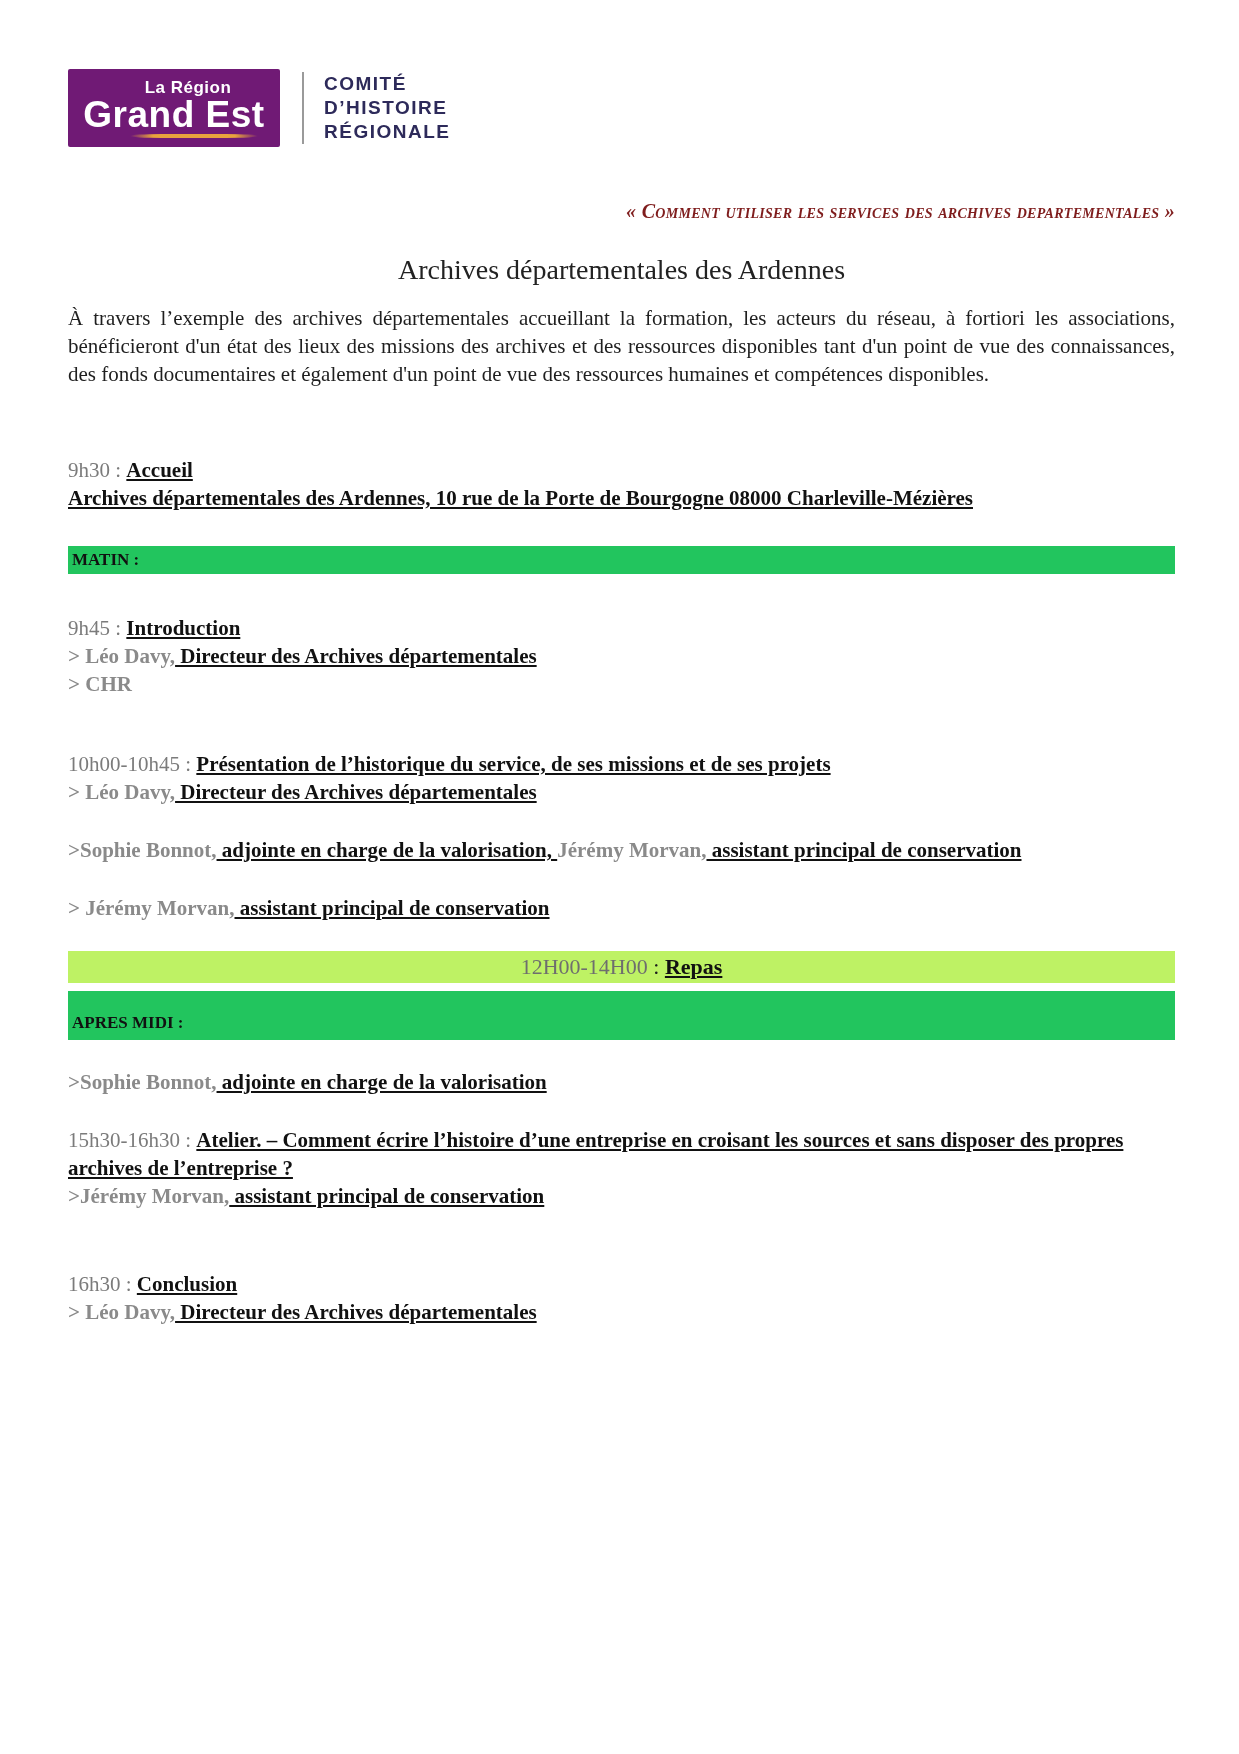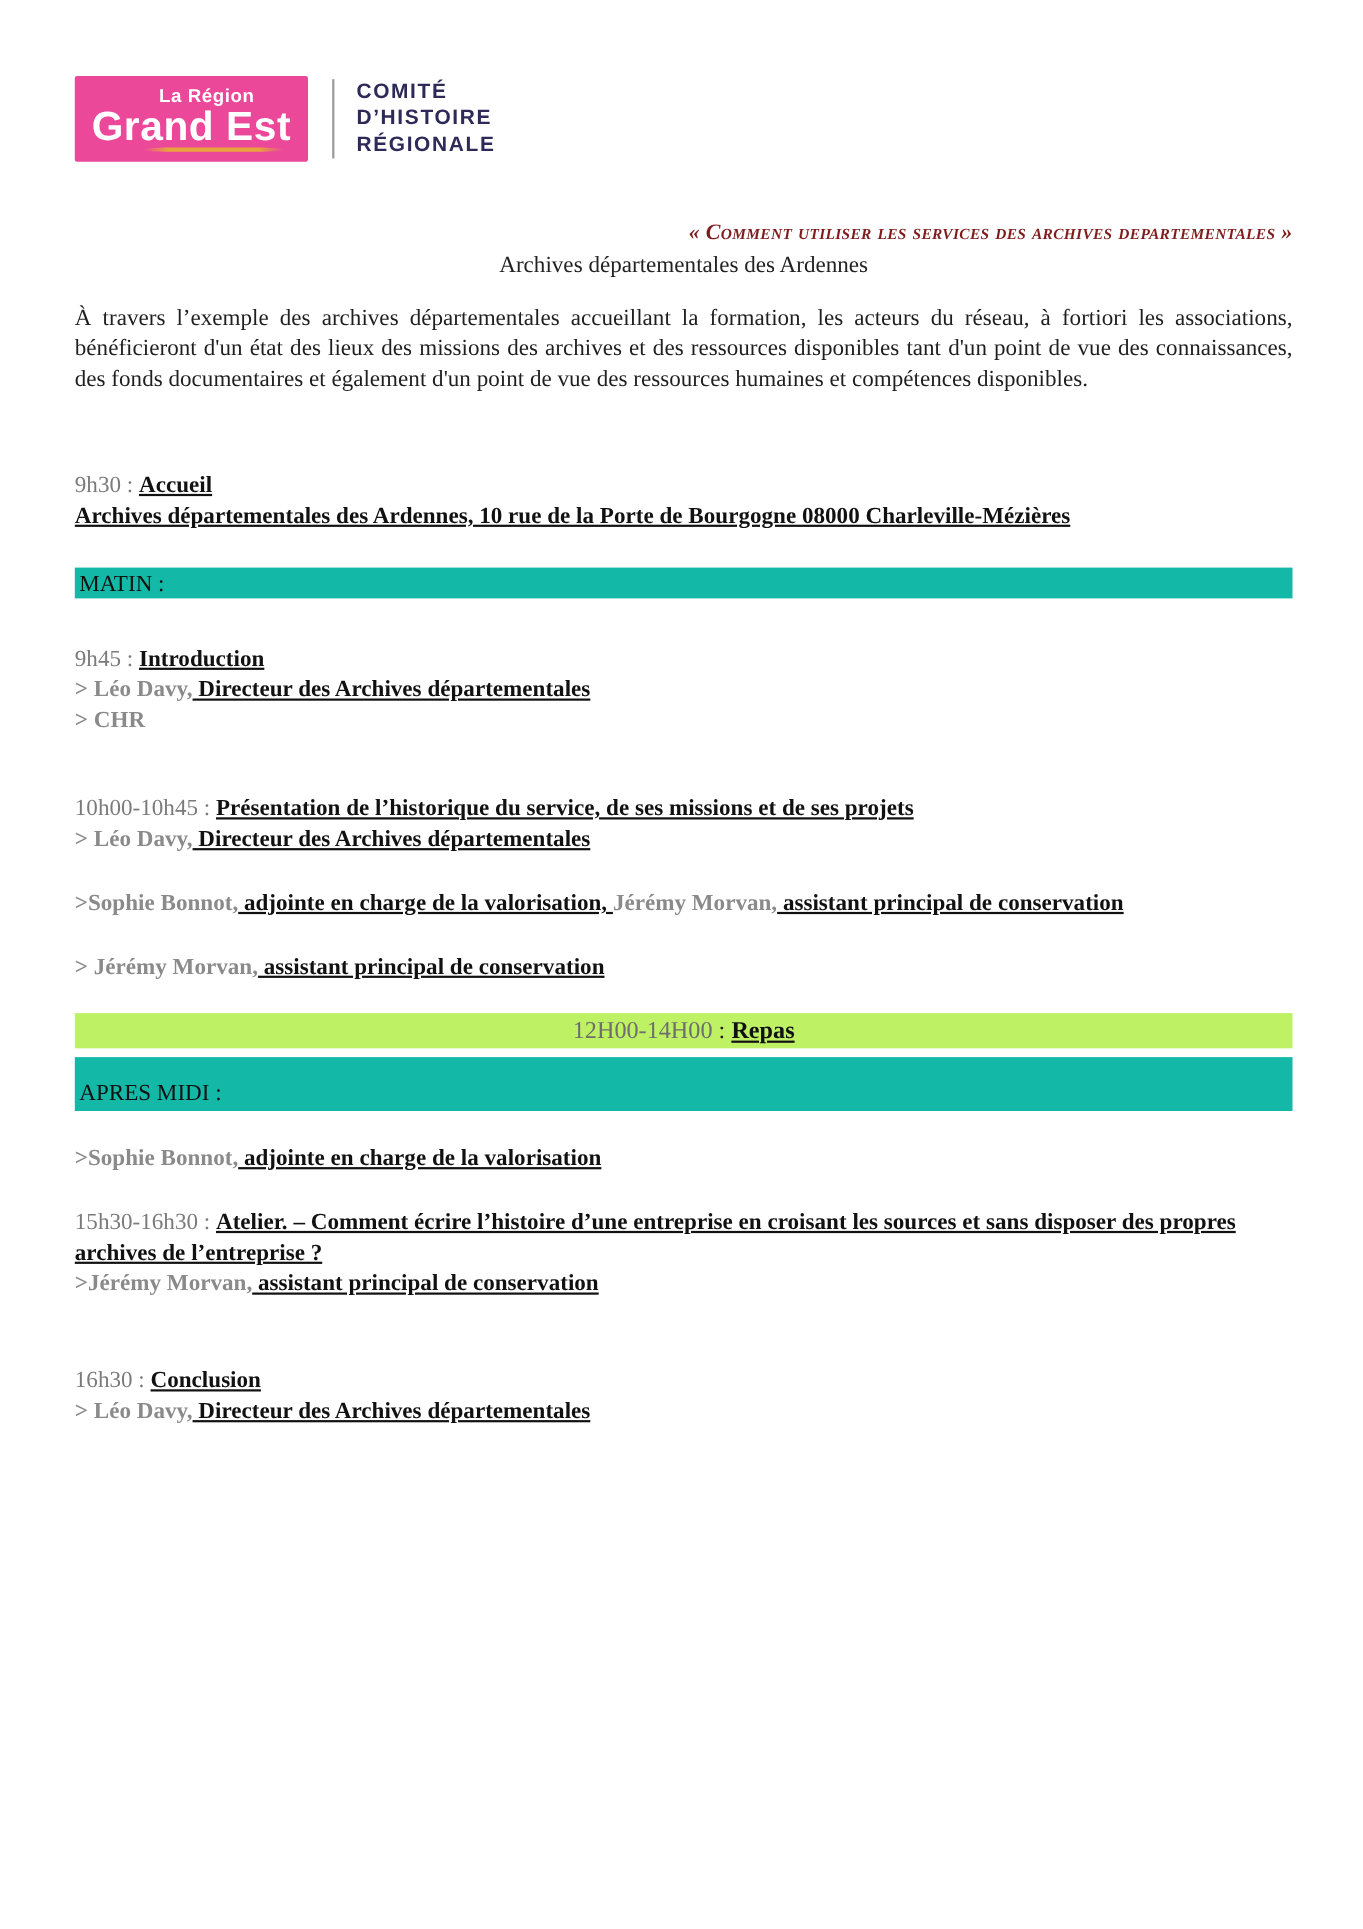--- a/index.html
+++ b/index.html
@@ -7,21 +7,21 @@
     width:1239px;height:1754px;
     font-family:"Liberation Serif","DejaVu Serif",serif;
     color:#1c1c1c;
     -webkit-font-smoothing:antialiased;
   }
   .page{padding:68px 64px 0 68px;}
 
   
   .logo-row{display:flex;align-items:center;height:80px;}
   .ge-box{
-    width:212px;height:78px;background:#ec4899;color:#ffffff;
+    width:212px;height:78px;background:#701a75;color:#ffffff;
     display:flex;flex-direction:column;align-items:center;justify-content:center;
     font-family:"Liberation Sans","DejaVu Sans",sans-serif;
     border-radius:2px;
   }
   .ge-top{font-size:17px;font-weight:700;letter-spacing:.5px;line-height:18px;margin-left:28px;}
   .ge-main{font-size:37px;font-weight:800;line-height:36px;letter-spacing:.5px;}
   .ge-swoosh{
     width:128px;height:4px;margin:1px 0 0 40px;border-radius:50%/100%;
     background:linear-gradient(90deg,rgba(232,163,61,0) 0%,#e8a33d 18%,#e8a33d 82%,rgba(232,163,61,0) 100%);
   }
@@ -30,31 +30,31 @@
     font-family:"Liberation Sans","DejaVu Sans",sans-serif;
     font-weight:700;color:#2d2a5a;font-size:19px;line-height:24px;letter-spacing:1.5px;
   }
 
   
   .doc-title{
     margin-top:48px;text-align:right;
     font-style:italic;font-weight:700;font-variant:small-caps;
     font-size:20px;line-height:30px;color:#7f1d1d;letter-spacing:.3px;
   }
-  .doc-subtitle{text-align:center;font-size:21px;line-height:28px;color:#222;}
+  .doc-subtitle{margin-top:30px;text-align:center;font-size:28px;line-height:28px;color:#222;}
   .intro{margin-top:20px;font-size:21px;line-height:28px;text-align:justify;color:#1f1f1f;}
 
   .block{font-size:21px;line-height:28px;}
   .t-time{color:#7b7b7b;}
   .t-name{color:#8a8a8a;font-weight:700;}
   .t-bold{color:#111;font-weight:700;text-decoration:underline;}
 
   .section-bar{
-    margin-top:34px;background:#14b8a6;font-weight:400;color:#111;
-    font-size:21px;line-height:24px;padding:2px 4px;
+    margin-top:34px;background:#22c55e;font-weight:700;color:#111;
+    font-size:17px;line-height:24px;padding:2px 4px;
   }
   .repas-bar{
     margin-top:29px;background:#bef264;text-align:center;
     font-size:22px;line-height:26px;padding:3px 0;
   }
   .repas-bar .t-time{color:#6e6e6e;}
   .repas-label{color:#111;font-weight:700;text-decoration:underline;}
 </style>
 </head>
 <body>

